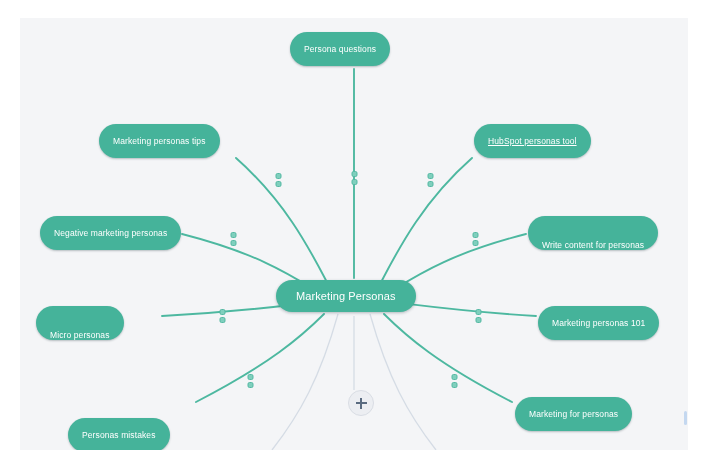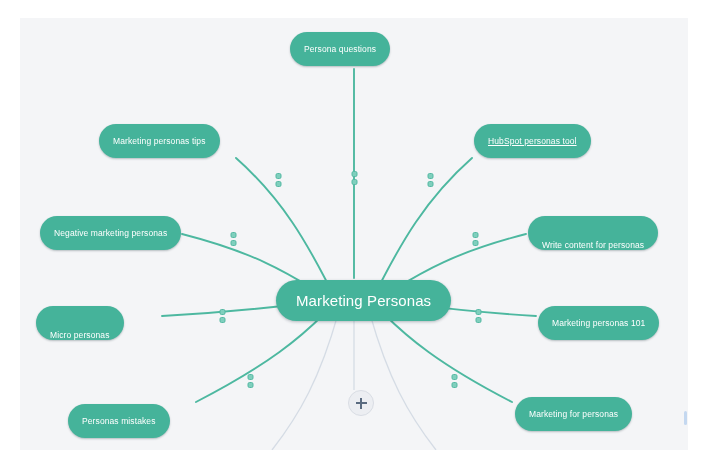--- a/index.html
+++ b/index.html
@@ -47,22 +47,22 @@
     box-shadow: 0 1px 2px rgba(40,60,70,0.30);
     white-space: nowrap;
     letter-spacing: 0.1px;
   }
   .node.child {
     height: 34px;
     font-size: 8.5px;
     padding: 0 14px;
   }
   .node.root {
-    height: 41px;
-    font-size: 15px;
+    height: 32px;
+    font-size: 11px;
     padding: 0 20px;
     background: #45b39a;
     box-shadow: 0 1px 3px rgba(40,60,70,0.32);
   }
   .handle {
     position: absolute;
     width: 9px;
     height: 14px;
     transform: translate(-50%, -50%);
   }
@@ -150,21 +150,21 @@
     </div>
 
     <div class="node child" style="left:20px; top:198px;">
       <span>Negative marketing personas</span>
     </div>
 
     <div class="node child" style="left:16px; top:288px;align-items:flex-end;">
       <span>Micro personas</span>
     </div>
 
-    <div class="node child" style="left:48px; top:386px;">
+    <div class="node child" style="left:48px; top:400px;">
       <span>Personas mistakes</span>
     </div>
 
     <div class="node child" style="left:454px; top:106px;text-decoration:underline;">
       <span>HubSpot personas tool</span>
     </div>
 
     <div class="node child" style="left:508px; top:198px;align-items:flex-end;">
       <span>Write content for personas</span>
     </div>

